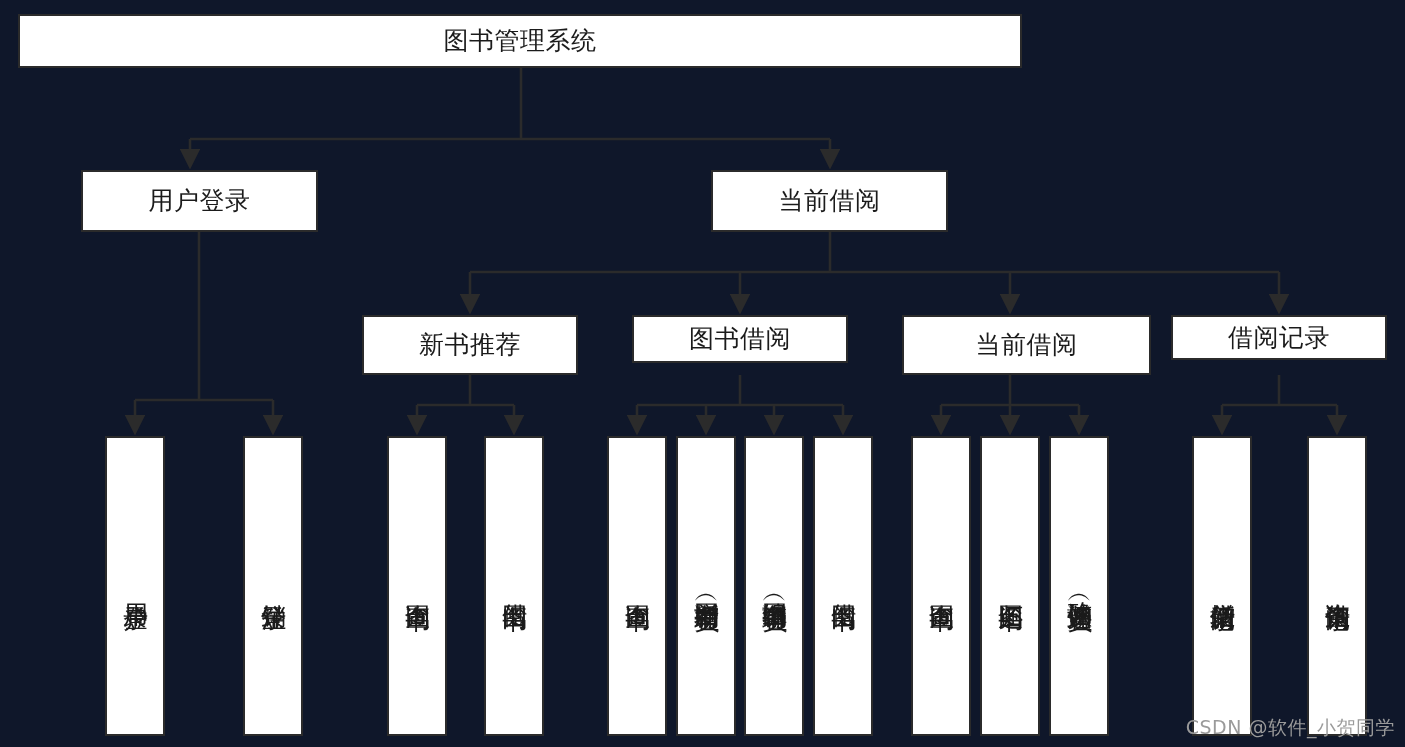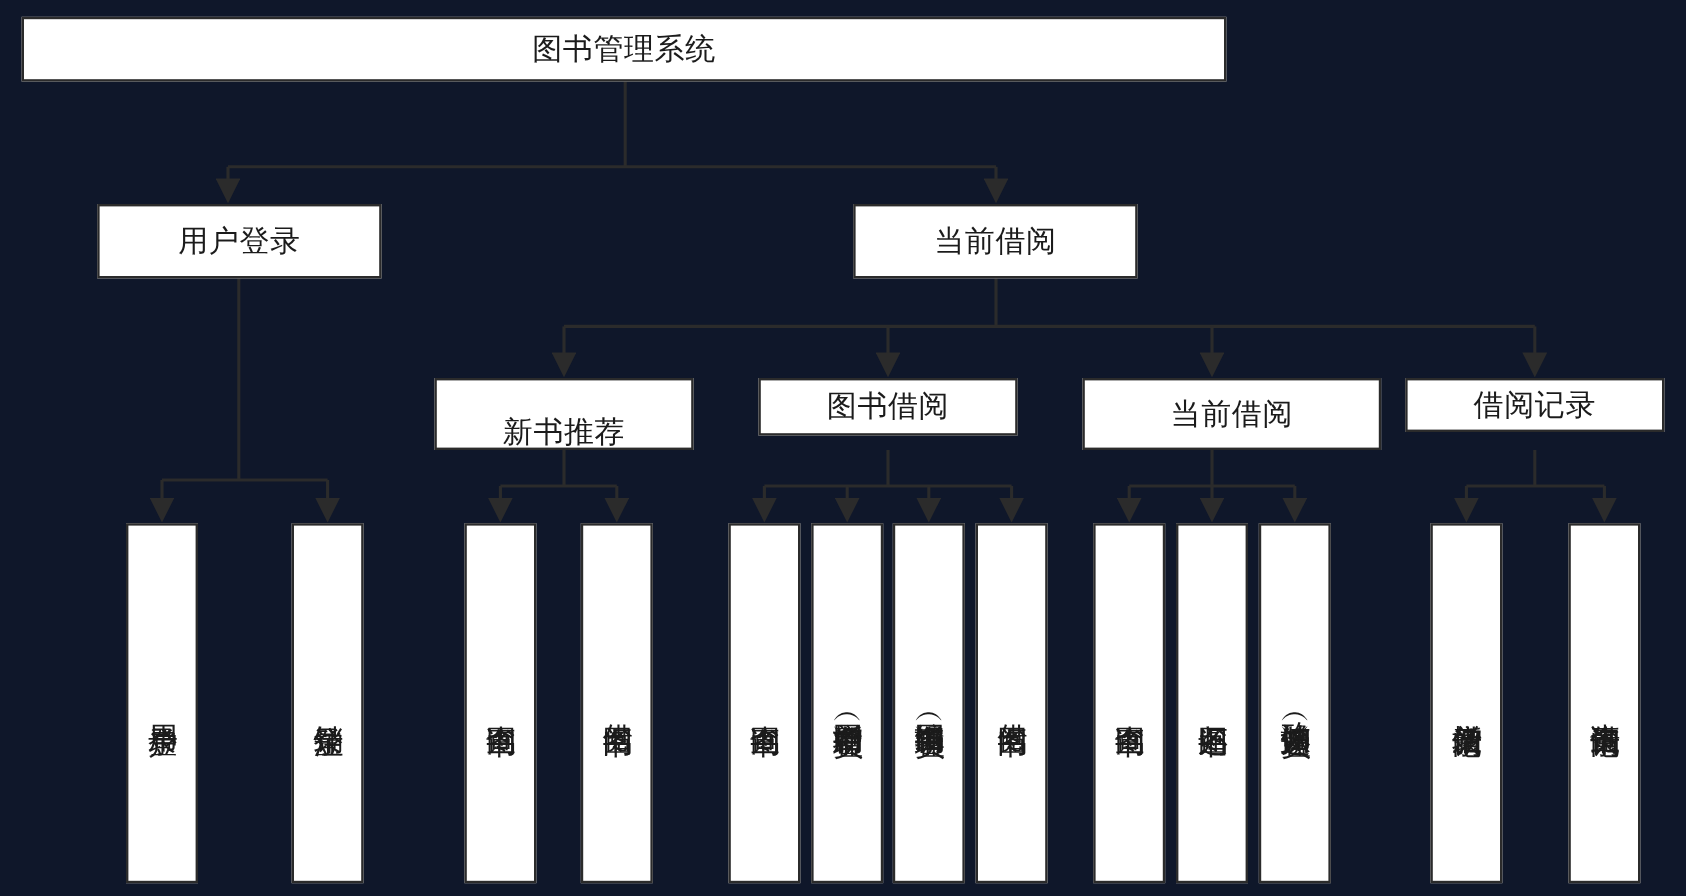--- a/index.html
+++ b/index.html
@@ -125,21 +125,21 @@
     <span class="label">图书管理系统</span>
   </div>
 
   <div class="node h" style="left:81px; top:170px; width:237px; height:62px;">
     <span class="label">用户登录</span>
   </div>
   <div class="node h" style="left:711px; top:170px; width:237px; height:62px;">
     <span class="label">当前借阅</span>
   </div>
 
-  <div class="node h" style="left:362px; top:315px; width:216px; height:60px;align-items:flex-end;">
+  <div class="node h" style="left:362px; top:315px; width:216px; height:60px;">
     <span class="label">新书推荐</span>
   </div>
   <div class="node h" style="left:632px; top:315px; width:216px; height:48px;">
     <span class="label">图书借阅</span>
   </div>
   <div class="node h" style="left:902px; top:315px; width:249px; height:60px;">
     <span class="label">当前借阅</span>
   </div>
   <div class="node h" style="left:1171px; top:315px; width:216px; height:45px;">
     <span class="label">借阅记录</span>
@@ -182,14 +182,15 @@
     <span class="label">确认归还（管理员）</span>
   </div>
 
   <div class="node v" style="left:1192px; top:436px; width:60px; height:300px;">
     <span class="label">新增借阅记录</span>
   </div>
   <div class="node v" style="left:1307px; top:436px; width:60px; height:300px;">
     <span class="label">查询借阅记录</span>
   </div>
 
+  <div id="watermark">CSDN @软件_小贺同学</div>
 
 </div>
 
 </body></html>

